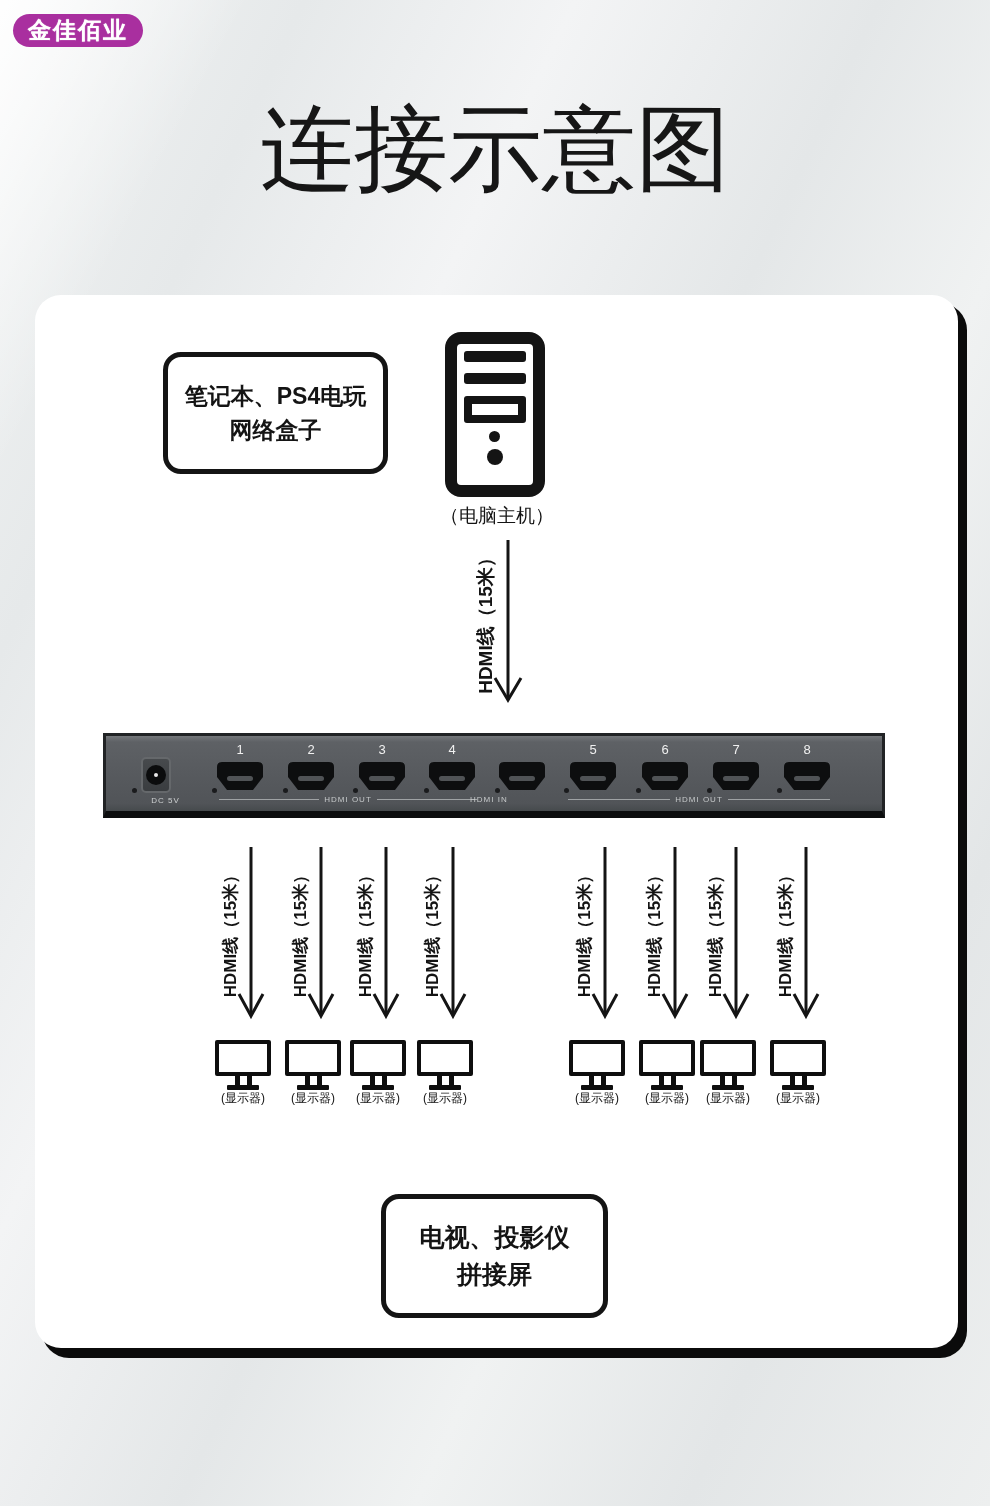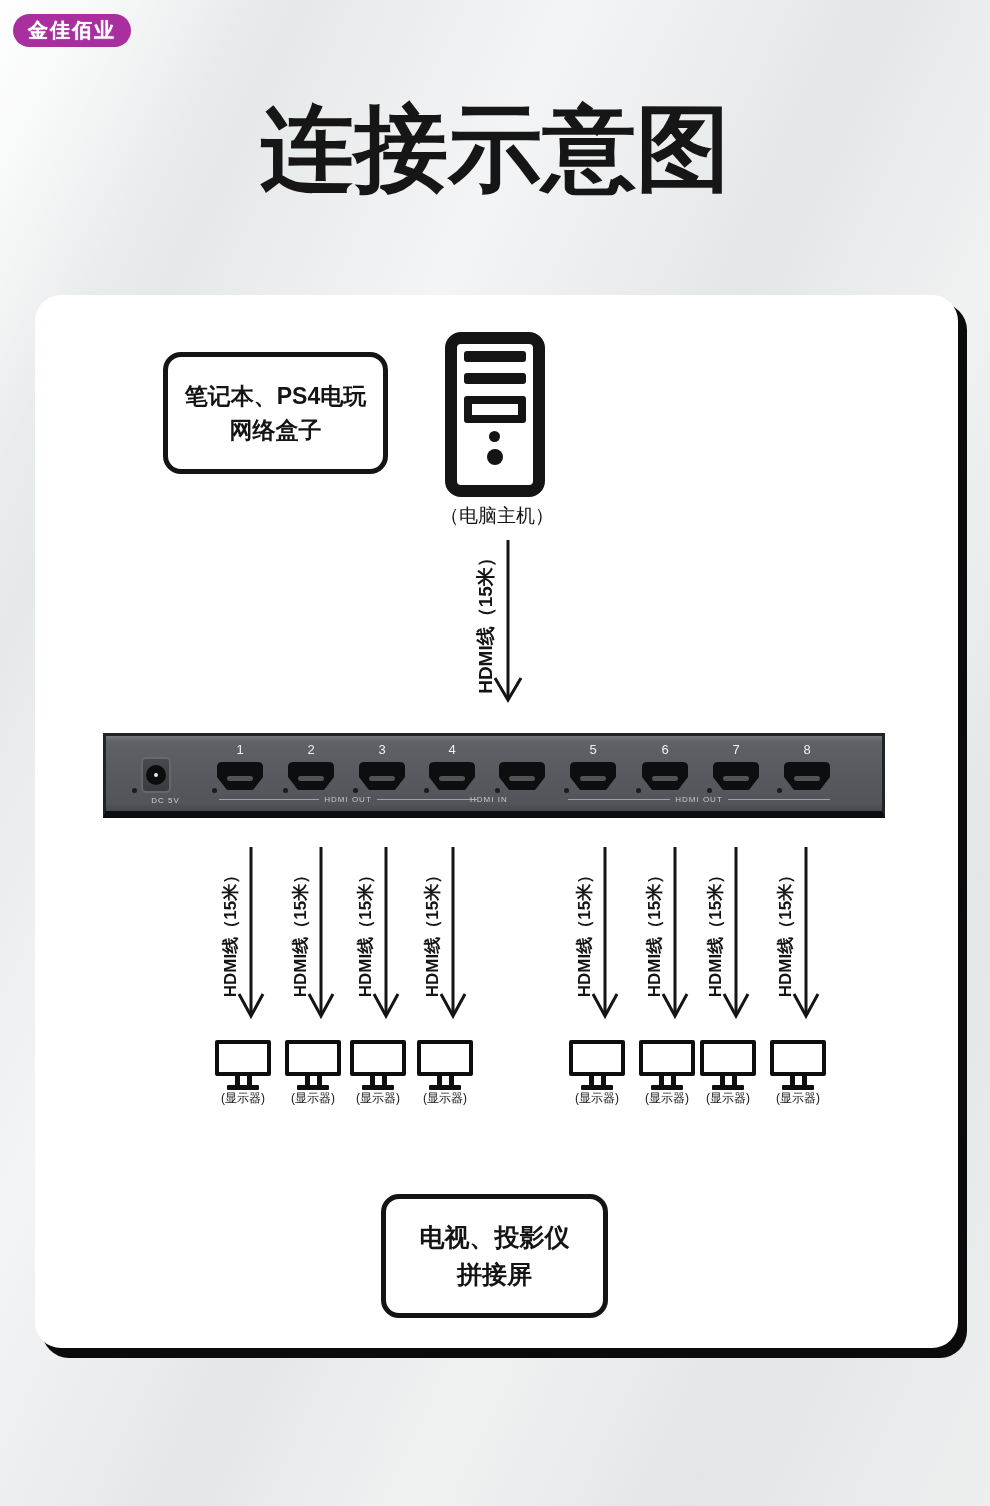--- a/index.html
+++ b/index.html
@@ -14,27 +14,27 @@
     background:
       linear-gradient(118deg, rgba(255,255,255,.95) 0%, rgba(255,255,255,0) 14%),
       linear-gradient(115deg, #f2f4f4 0%, #e6e9ea 18%, #f3f4f5 34%, #e4e7e8 52%, #f0f2f2 66%, #e3e6e7 82%, #edefef 100%);
   }
   
   .badge {
     position:absolute; left:13px; top:14px; height:33px;
     padding:16px 15px; border-radius:17px;
     background:var(--brand,#a92f9f);
     display:flex; align-items:center;
-    color:#fff; font-size:20px; font-weight:bold; letter-spacing:2px;
+    color:#fff; font-size:23px; font-weight:bold; letter-spacing:2px;
     text-shadow:0 0 1px #fff;
   }
   
   .title {
     position:absolute; left:0; top:86px; width:100%;
-    text-align:center; font-size:94px; font-weight:700;
+    text-align:center; font-size:94px; font-weight:400;
     letter-spacing:0px; color:#161616;
   }
   
   .card {
     position:absolute; left:35px; top:295px; width:923px; height:1053px;
     background:#fff; border-radius:26px;
     box-shadow:8px 9px 0 1px #0b0b0b;
   }
   
   .node-box {

